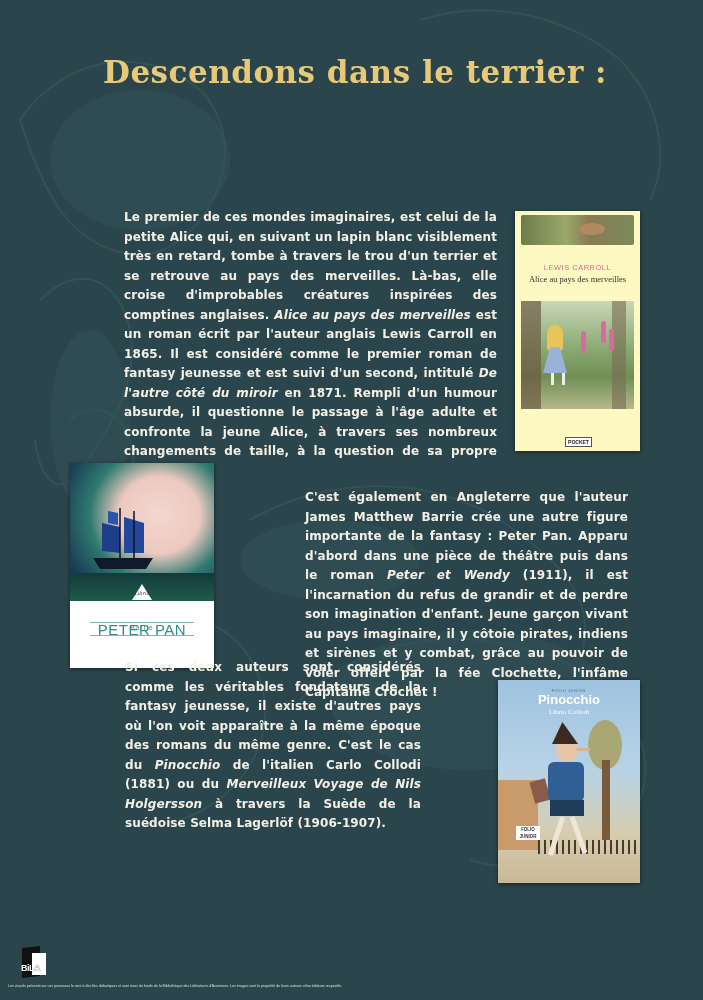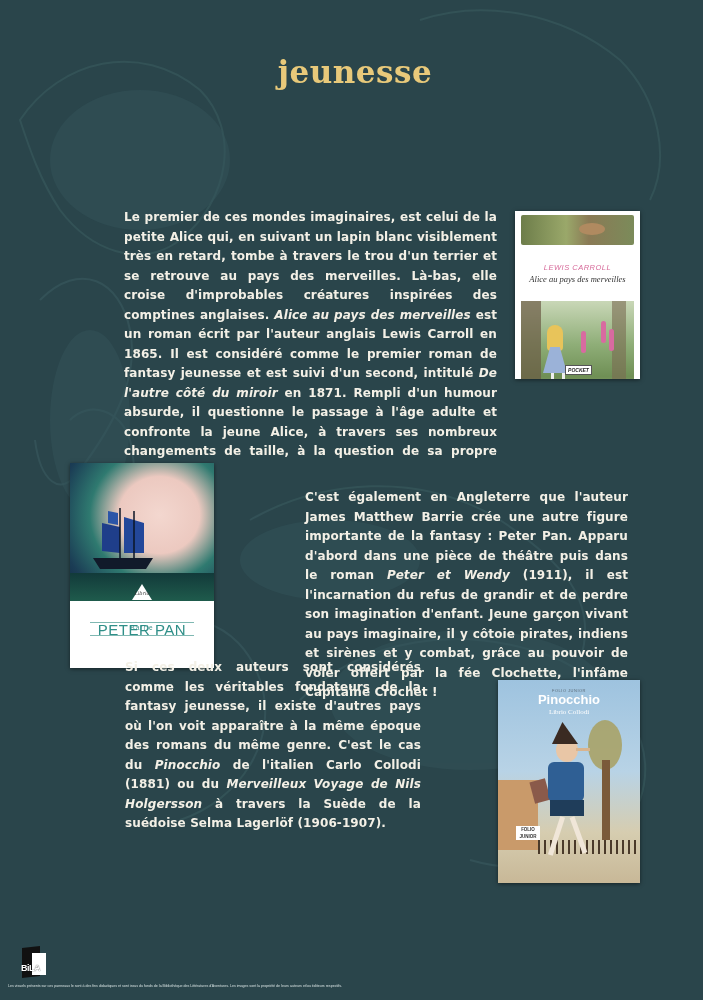--- a/index.html
+++ b/index.html
@@ -25,21 +25,21 @@
     letter-spacing: 0.1px;
   }
   .para i { font-style: italic; }
   .p1 { left: 124px; top: 208px; width: 373px; }
   .p2 { left: 293px; top: 488px; width: 323px; margin-left: 12px; }
   .p3 { left: 125px; top: 658px; width: 296px; }
 
   .book { position: absolute; box-shadow: 0 1px 4px rgba(0,0,0,0.5); overflow: hidden; }
 
   
-  .b-alice { left: 515px; top: 211px; width: 125px; height: 168px; background: #ffffff; font-style: italic; }
+  .b-alice { left: 515px; top: 211px; width: 125px; height: 240px; background: #fef9c3; }
   .alice-top { position: absolute; left: 6px; top: 4px; width: 113px; height: 30px;
     background: linear-gradient(90deg,#6d7d4a,#9aa86a 40%,#8a7a55 60%,#7b8b5a); border-radius: 2px; }
   .alice-top::after { content:""; position:absolute; left:58px; top:8px; width:26px; height:12px;
     background:#b08a60; border-radius:50%; }
   .alice-author { position: absolute; left: 0; width: 125px; top: 52px; text-align: center;
     color: #d76a9a; font-family: "Liberation Sans", sans-serif; font-size: 7.5px; letter-spacing: 0.5px; }
   .alice-title { position: absolute; left: 0; width: 125px; top: 63px; text-align: center;
     color: #333; font-family: "Liberation Serif", serif; font-size: 8.5px; }
   .alice-art { position: absolute; left: 6px; top: 90px; width: 113px; height: 108px;
     background: linear-gradient(180deg,#c9d7b7 0%,#8fae78 40%,#6f8f55 70%,#b7b88a 100%); }
@@ -122,21 +122,21 @@
   </g>
   <g fill="#33545a" opacity="0.5">
     <ellipse cx="140" cy="160" rx="90" ry="70"></ellipse>
     <ellipse cx="470" cy="700" rx="140" ry="70"></ellipse>
     <ellipse cx="330" cy="560" rx="90" ry="40"></ellipse>
     <ellipse cx="90" cy="420" rx="40" ry="90"></ellipse>
   </g>
 </svg>
 
 <div class="title">
-  <div>jeunesse</div>
+  <div>Descendons dans le terrier :</div>
 </div>
 
 <div class="para p1"><span>Le premier de ces mondes imaginaires, est celui de la petite Alice qui, en suivant un lapin blanc visiblement très en retard, tombe à travers le trou d'un terrier et se retrouve au pays des merveilles. Là-bas, elle croise d'improbables créatures inspirées des comptines anglaises. </span><i>Alice au pays des merveilles</i><span> est un roman écrit par l'auteur anglais Lewis Carroll en 1865. Il est considéré comme le premier roman de fantasy jeunesse et est suivi d'un second, intitulé </span><i>De l'autre côté du miroir</i><span> en 1871. Rempli d'un humour absurde, il questionne le passage à l'âge adulte et confronte la jeune Alice, à travers ses nombreux changements de taille, à la question de sa propre croissance.</span></div>
 
 <div class="book b-alice">
   <div class="alice-top"></div>
   <div class="alice-author">LEWIS CARROLL</div>
   <div class="alice-title">Alice au pays des merveilles</div>
   <div class="alice-art">
     <div class="alice-tree"></div>

